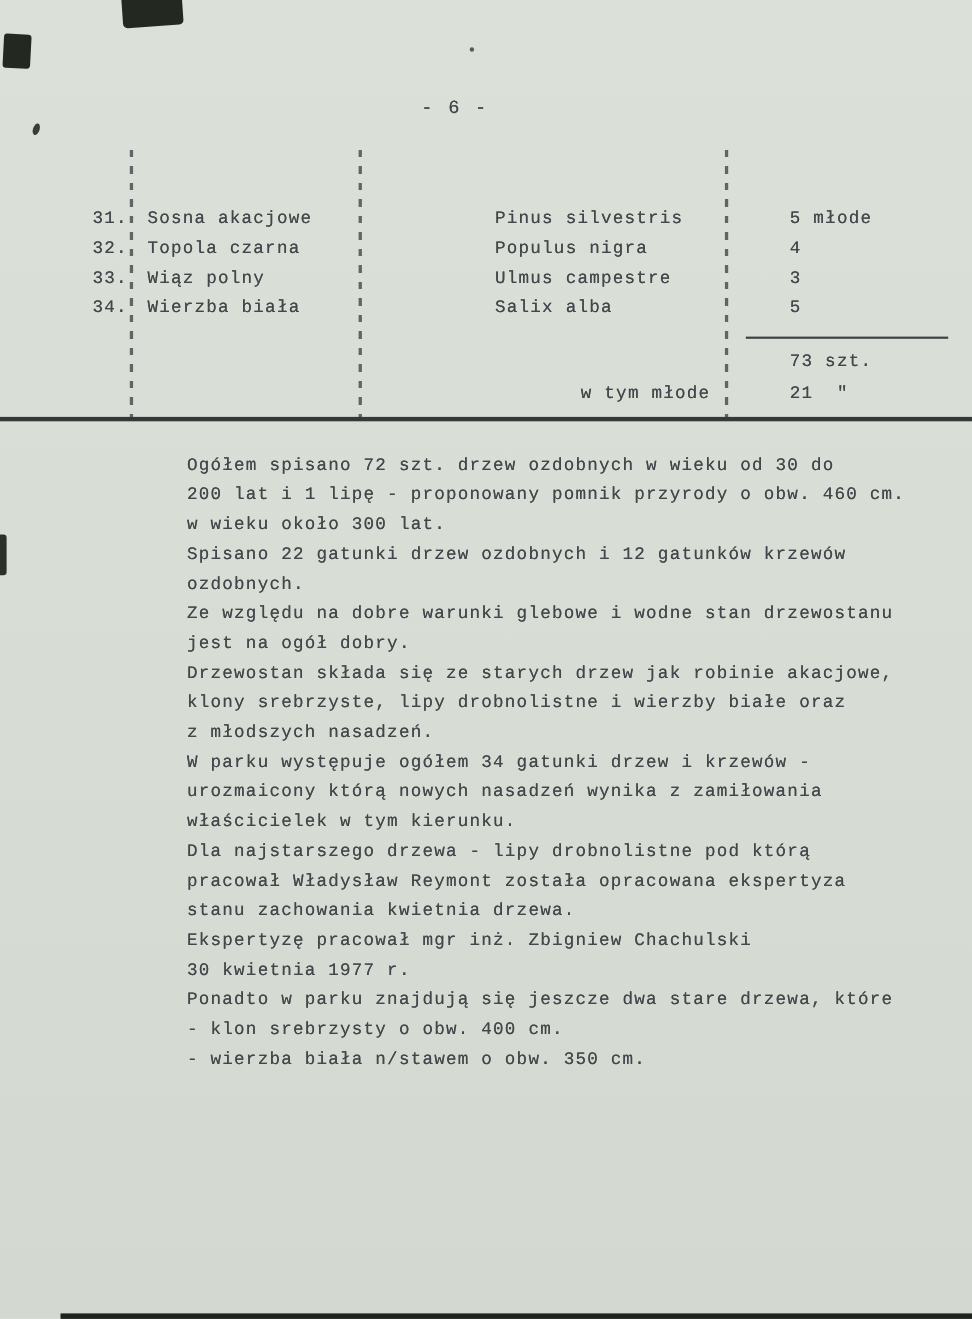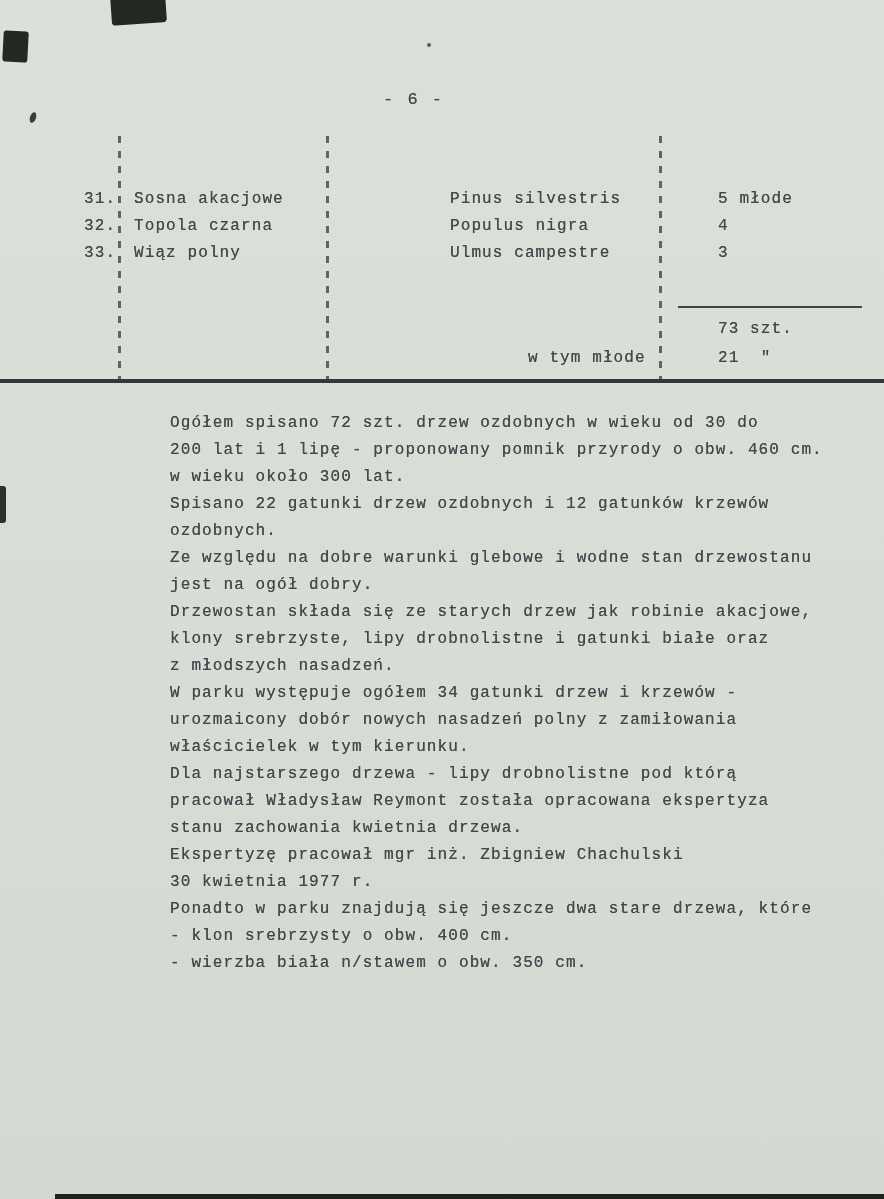--- a/index.html
+++ b/index.html
@@ -85,43 +85,49 @@
           <span class="txt c-name">Topola czarna</span>
           <span class="txt c-latin">Populus nigra</span>
           <span class="txt c-count">4</span>
         </div>
         <div class="trow">
           <span class="txt c-no">33.</span>
           <span class="txt c-name">Wiąz polny</span>
           <span class="txt c-latin">Ulmus campestre</span>
           <span class="txt c-count">3</span>
         </div>
+        <div class="trow">
+          <span class="txt c-no">34.</span>
+          <span class="txt c-name">Wierzba biała</span>
+          <span class="txt c-latin">Salix alba</span>
+          <span class="txt c-count">5</span>
+        </div>
       </div>
 
     <div class="total-line"></div>
     <div class="txt total-value">73 szt.</div>
     <div class="txt subtotal-label">w tym młode</div>
     <div class="txt subtotal-value">21  "</div>
   </div>
 
   <div class="rule"></div>
 
   <div class="body-text">
       <div class="txt bline">Ogółem spisano 72 szt. drzew ozdobnych w wieku od 30 do</div>
       <div class="txt bline">200 lat i 1 lipę - proponowany pomnik przyrody o obw. 460 cm.</div>
       <div class="txt bline">w wieku około 300 lat.</div>
       <div class="txt bline">Spisano 22 gatunki drzew ozdobnych i 12 gatunków krzewów</div>
       <div class="txt bline">ozdobnych.</div>
       <div class="txt bline">Ze względu na dobre warunki glebowe i wodne stan drzewostanu</div>
       <div class="txt bline">jest na ogół dobry.</div>
       <div class="txt bline">Drzewostan składa się ze starych drzew jak robinie akacjowe,</div>
-      <div class="txt bline">klony srebrzyste, lipy drobnolistne i gatunki białe oraz</div>
+      <div class="txt bline">klony srebrzyste, lipy drobnolistne i wierzby białe oraz</div>
       <div class="txt bline">z młodszych nasadzeń.</div>
       <div class="txt bline">W parku występuje ogółem 34 gatunki drzew i krzewów -</div>
-      <div class="txt bline">urozmaicony dobór nowych nasadzeń polny z zamiłowania</div>
+      <div class="txt bline">urozmaicony którą nowych nasadzeń wynika z zamiłowania</div>
       <div class="txt bline">właścicielek w tym kierunku.</div>
       <div class="txt bline">Dla najstarszego drzewa - lipy drobnolistne pod którą</div>
       <div class="txt bline">pracował Władysław Reymont została opracowana ekspertyza</div>
       <div class="txt bline">stanu zachowania kwietnia drzewa.</div>
       <div class="txt bline">Ekspertyzę pracował mgr inż. Zbigniew Chachulski</div>
       <div class="txt bline">30 kwietnia 1977 r.</div>
       <div class="txt bline">Ponadto w parku znajdują się jeszcze dwa stare drzewa, które</div>
       <div class="txt bline">- klon srebrzysty o obw. 400 cm.</div>
       <div class="txt bline">- wierzba biała n/stawem o obw. 350 cm.</div>
     </div>

